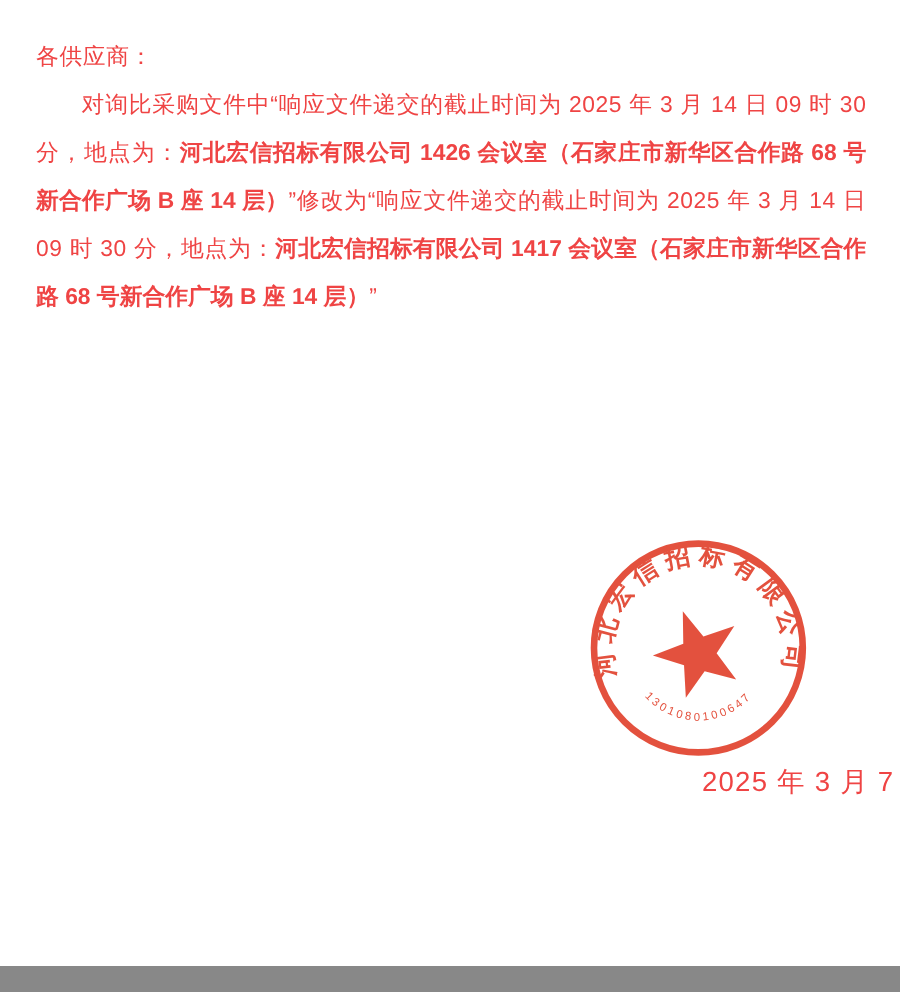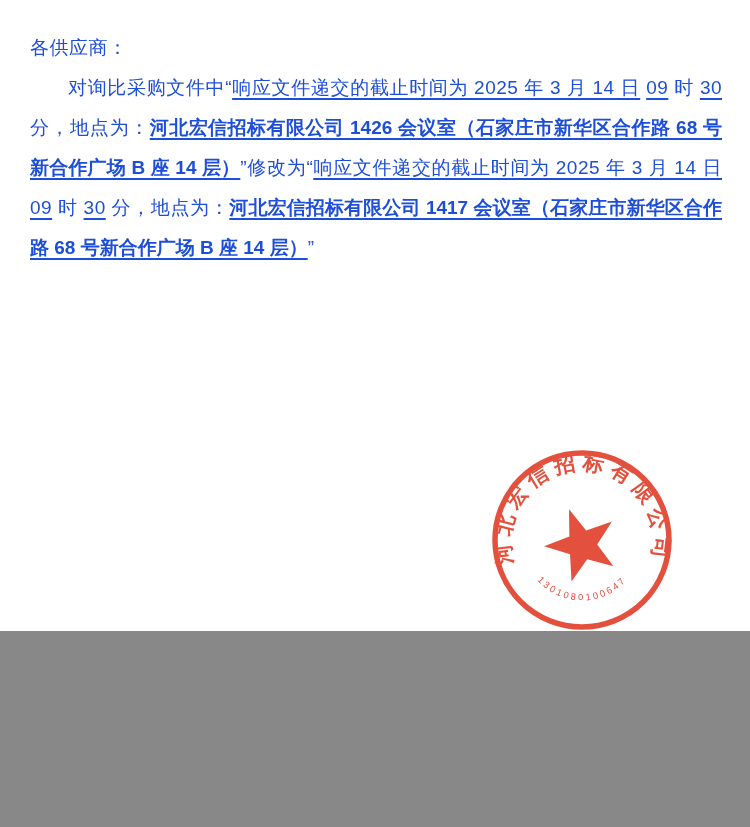--- a/index.html
+++ b/index.html
@@ -1,40 +1,39 @@
 <!DOCTYPE html>
 <html><head>
 <meta charset="utf-8">
 <style>
   html,body { margin:0; padding:0; background:#888; }
   .page {
     position: relative;
     width: 750px;
-    height: 631px;
+    height: 805px;
     margin: 0 auto;
     background: #ffffff;
     font-family: "Liberation Sans", sans-serif;
-    color: #1d4ed8;
+    color: #ef4444;
     overflow: hidden;
   }
   .body-text {
     position: absolute;
     left: 30px;
     top: 28px;
     width: 692px;
     font-size: 19px;
     line-height: 40px;
     letter-spacing: 0.5px;
   }
   .body-text p { margin: 0; text-align: justify; }
   .salutation { text-indent: 0; }
   .indent { text-indent: 2em; }
   .closing { margin-top: 27px !important; text-indent: 2em; }
   .u {
-    text-decoration: underline;
     text-decoration-thickness: 1.5px;
     text-underline-offset: 4px;
   }
   .b { font-weight: bold; letter-spacing: 0px; }
   .signature-line {
     position: absolute;
     left: 405px;
     top: 528px;
     font-size: 19.5px;
     letter-spacing: 1px;

